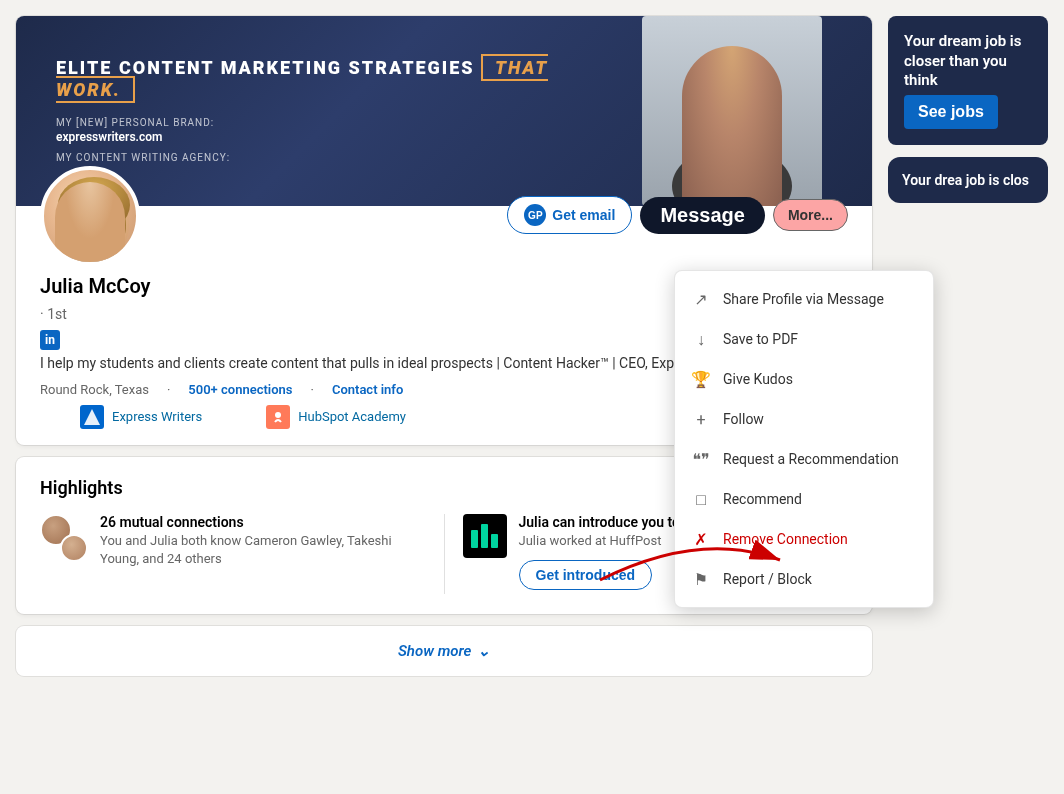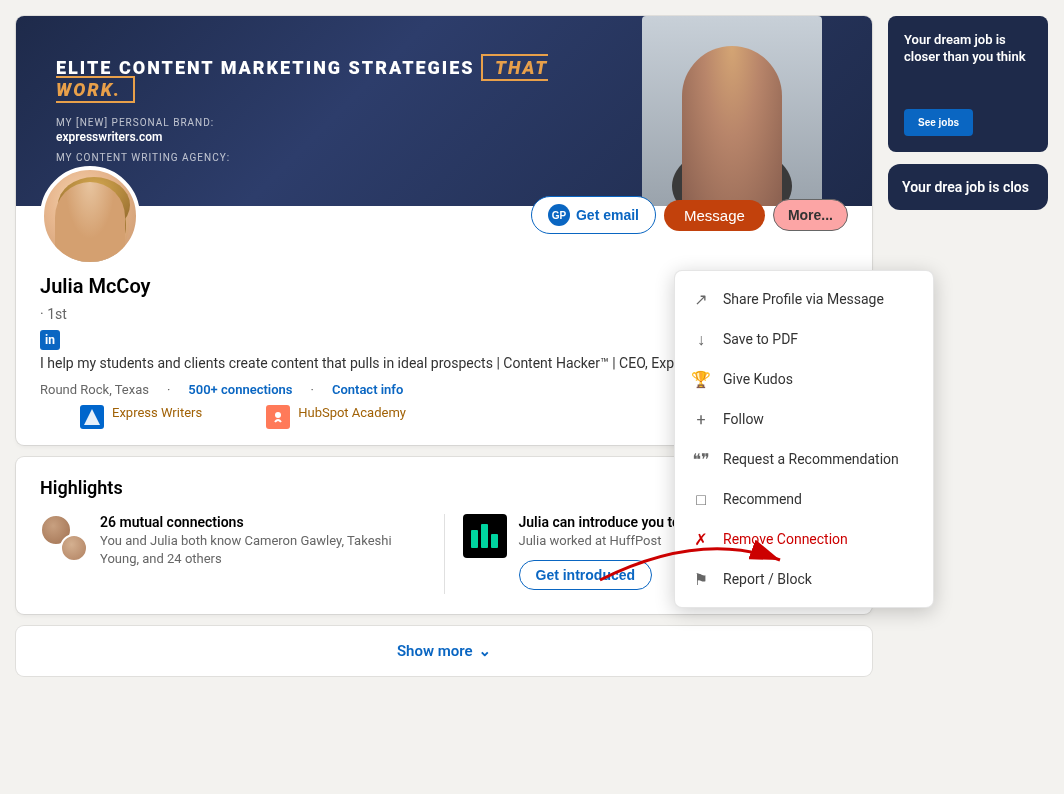--- a/index.html
+++ b/index.html
@@ -183,27 +183,27 @@
       background: #0a66c2;
       color: #fff;
       font-size: 10px;
       font-weight: 700;
       display: flex;
       align-items: center;
       justify-content: center;
     }
 
     .btn-message {
-      background: #c2410c;
+      background: #0f172a;
       color: #fff;
       border: none;
       border-radius: 20px;
       padding: 7px 20px;
-      font-size: 15px;
-      font-weight: 400;
+      font-size: 20px;
+      font-weight: 700;
       cursor: pointer;
     }
 
     .btn-more {
       border: 1.5px solid #666;
       color: #333;
       background: #fca5a5;
       border-radius: 20px;
       padding: 7px 14px;
       font-size: 14px;
@@ -276,23 +276,24 @@
     }
 
     .experience-strip {
       display: flex;
       gap: 24px;
       margin-top: 8px;
     }
 
     .exp-item {
       display: flex;
+      align-items: center;
       gap: 8px;
       font-size: 13px;
-      color: #a16207;
+      color: #0369a1;
       padding-left: 40px;
     }
 
     
     .highlights-card {
       background: #fff;
       border-radius: 8px;
       box-shadow: 0 0 0 1px rgba(0,0,0,0.08), 0 2px 4px rgba(0,0,0,0.05);
       padding: 20px 24px;
       margin-bottom: 12px;
@@ -408,54 +409,54 @@
     .show-more-bar {
       background: #fff;
       border-radius: 8px;
       box-shadow: 0 0 0 1px rgba(0,0,0,0.08);
       padding: 16px 24px;
       text-align: center;
       font-size: 15px;
       font-weight: 600;
       color: #0a66c2;
       cursor: pointer;
+      font-style: italic;
     }
 
     .show-more-bar span {
       display: inline-flex;
       align-items: center;
       gap: 6px;
     }
 
     
     .sidebar-card {
       background: #1e2a4a;
       border-radius: 8px;
       padding: 16px;
       margin-bottom: 12px;
       color: #fff;
     }
 
     .sidebar-card-title {
-      font-size: 13px;
+      font-size: 15px;
       font-weight: 600;
       line-height: 1.3;
-      margin-bottom: 12px;
+      margin-bottom: 4px;
     }
 
     .see-jobs-btn {
       background: #0a66c2;
       color: #fff;
       border: none;
       border-radius: 4px;
       padding: 8px 14px;
-      font-size: 10px;
-      font-weight: 600;
-      cursor: pointer;
-      margin-top: 31px;
+      font-size: 16px;
+      font-weight: 600;
+      cursor: pointer;
     }
 
     
     .dropdown-menu {
       position: absolute;
       top: 270px;
       right: 130px;
       background: #fff;
       border-radius: 8px;
       box-shadow: 0 4px 20px rgba(0,0,0,0.2);

